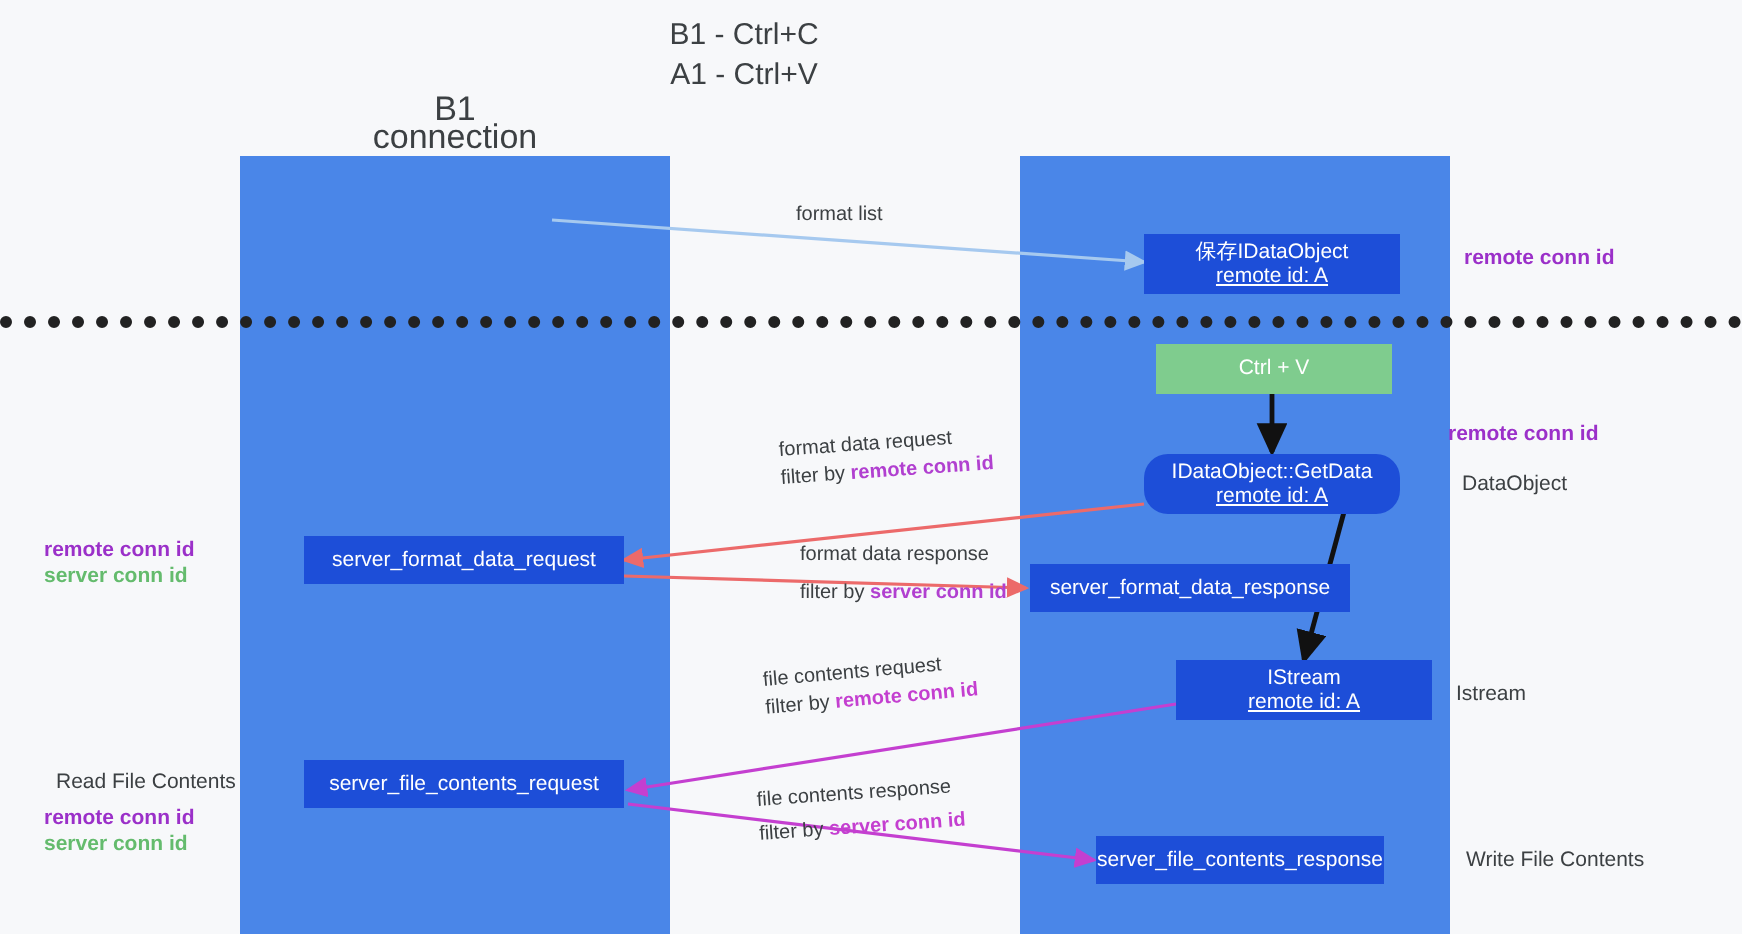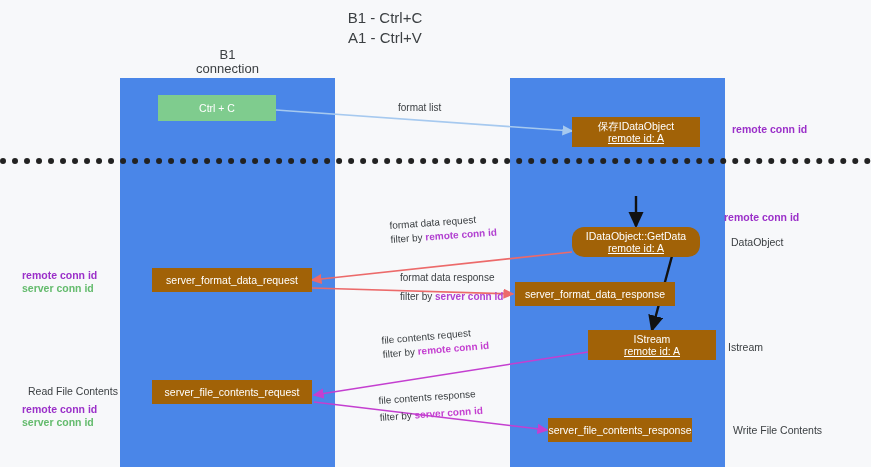--- a/index.html
+++ b/index.html
@@ -9,30 +9,30 @@
     font-family:"Liberation Sans","DejaVu Sans",sans-serif;
     position:relative;overflow:hidden;
     color:#3c4043;
   }
   #stage{position:absolute;left:0;top:0;width:871px;height:467px;}
 
   .lane{position:absolute;background:#4a86e8;}
   .lane-b1{left:120px;top:78px;width:215px;height:389px;}
   .lane-a1{left:510px;top:78px;width:215px;height:389px;}
 
-  .col-head{position:absolute;text-align:center;font-size:13px;line-height:13.5px;color:#3c4043;}
+  .col-head{position:absolute;text-align:center;font-size:17px;line-height:13.5px;color:#3c4043;}
 
   .title{position:absolute;left:0;top:8px;width:744px;text-align:center;
-         font-size:15px;line-height:20px;color:#3c4043;padding-left:13px;}
+         font-size:15px;line-height:20px;color:#3c4043;}
 
   .box{position:absolute;display:flex;flex-direction:column;align-items:center;
        justify-content:center;text-align:center;color:#ffffff;
        font-size:10.5px;line-height:12.5px;box-sizing:border-box;}
   .box.green{background:#7fcc8e;}
-  .box.orange{background:#a16207;}
+  .box.orange{background:#1d4ed8;}
   .box .l2{display:block;text-decoration:underline;}
 
   .side-label{position:absolute;font-size:10.5px;line-height:13px;}
   .side-label .purple{color:#9b30c9;font-weight:bold;}
   .side-label .green{color:#64bb6d;font-weight:bold;}
   .side-label .plain{color:#3c4043;}
 
   .edge-label{position:absolute;font-size:10px;line-height:14px;white-space:nowrap;color:#3c4043;}
   .edge-label .purple{color:#b140d0;font-weight:bold;}
   .edge-label .magenta{color:#c43fd0;font-weight:bold;}
@@ -85,29 +85,29 @@
 
     <line x1="672" y1="256" x2="652" y2="330" stroke="#111111" stroke-width="2.4" marker-end="url(#ah-blk)"></line>
 
     <line x1="588" y1="352" x2="314" y2="395" stroke="#c43fd0" stroke-width="1.6" marker-end="url(#ah-mag)"></line>
 
     <line x1="314" y1="402" x2="547" y2="430" stroke="#c43fd0" stroke-width="1.6" marker-end="url(#ah-mag)"></line>
   </svg>
 
   <div class="dashline"></div>
 
-  <div class="box green" style="left:158px;top:95px;width:118px;height:26px;">
-    <span>Ctrl + C</span>
-  </div>
 
   <div class="box orange" style="left:572px;top:117px;width:128px;height:30px;">
     <span>保存IDataObject</span>
     <span class="l2">remote id: A</span>
   </div>
 
+  <div class="box green" style="left:578px;top:172px;width:118px;height:25px;">
+    <span>Ctrl + V</span>
+  </div>
 
   <div class="box orange" style="left:572px;top:227px;width:128px;height:30px;border-radius:12px;">
     <span>IDataObject::GetData</span>
     <span class="l2">remote id: A</span>
   </div>
 
   <div class="box orange" style="left:152px;top:268px;width:160px;height:24px;">
     <span>server_format_data_request</span>
   </div>
 

